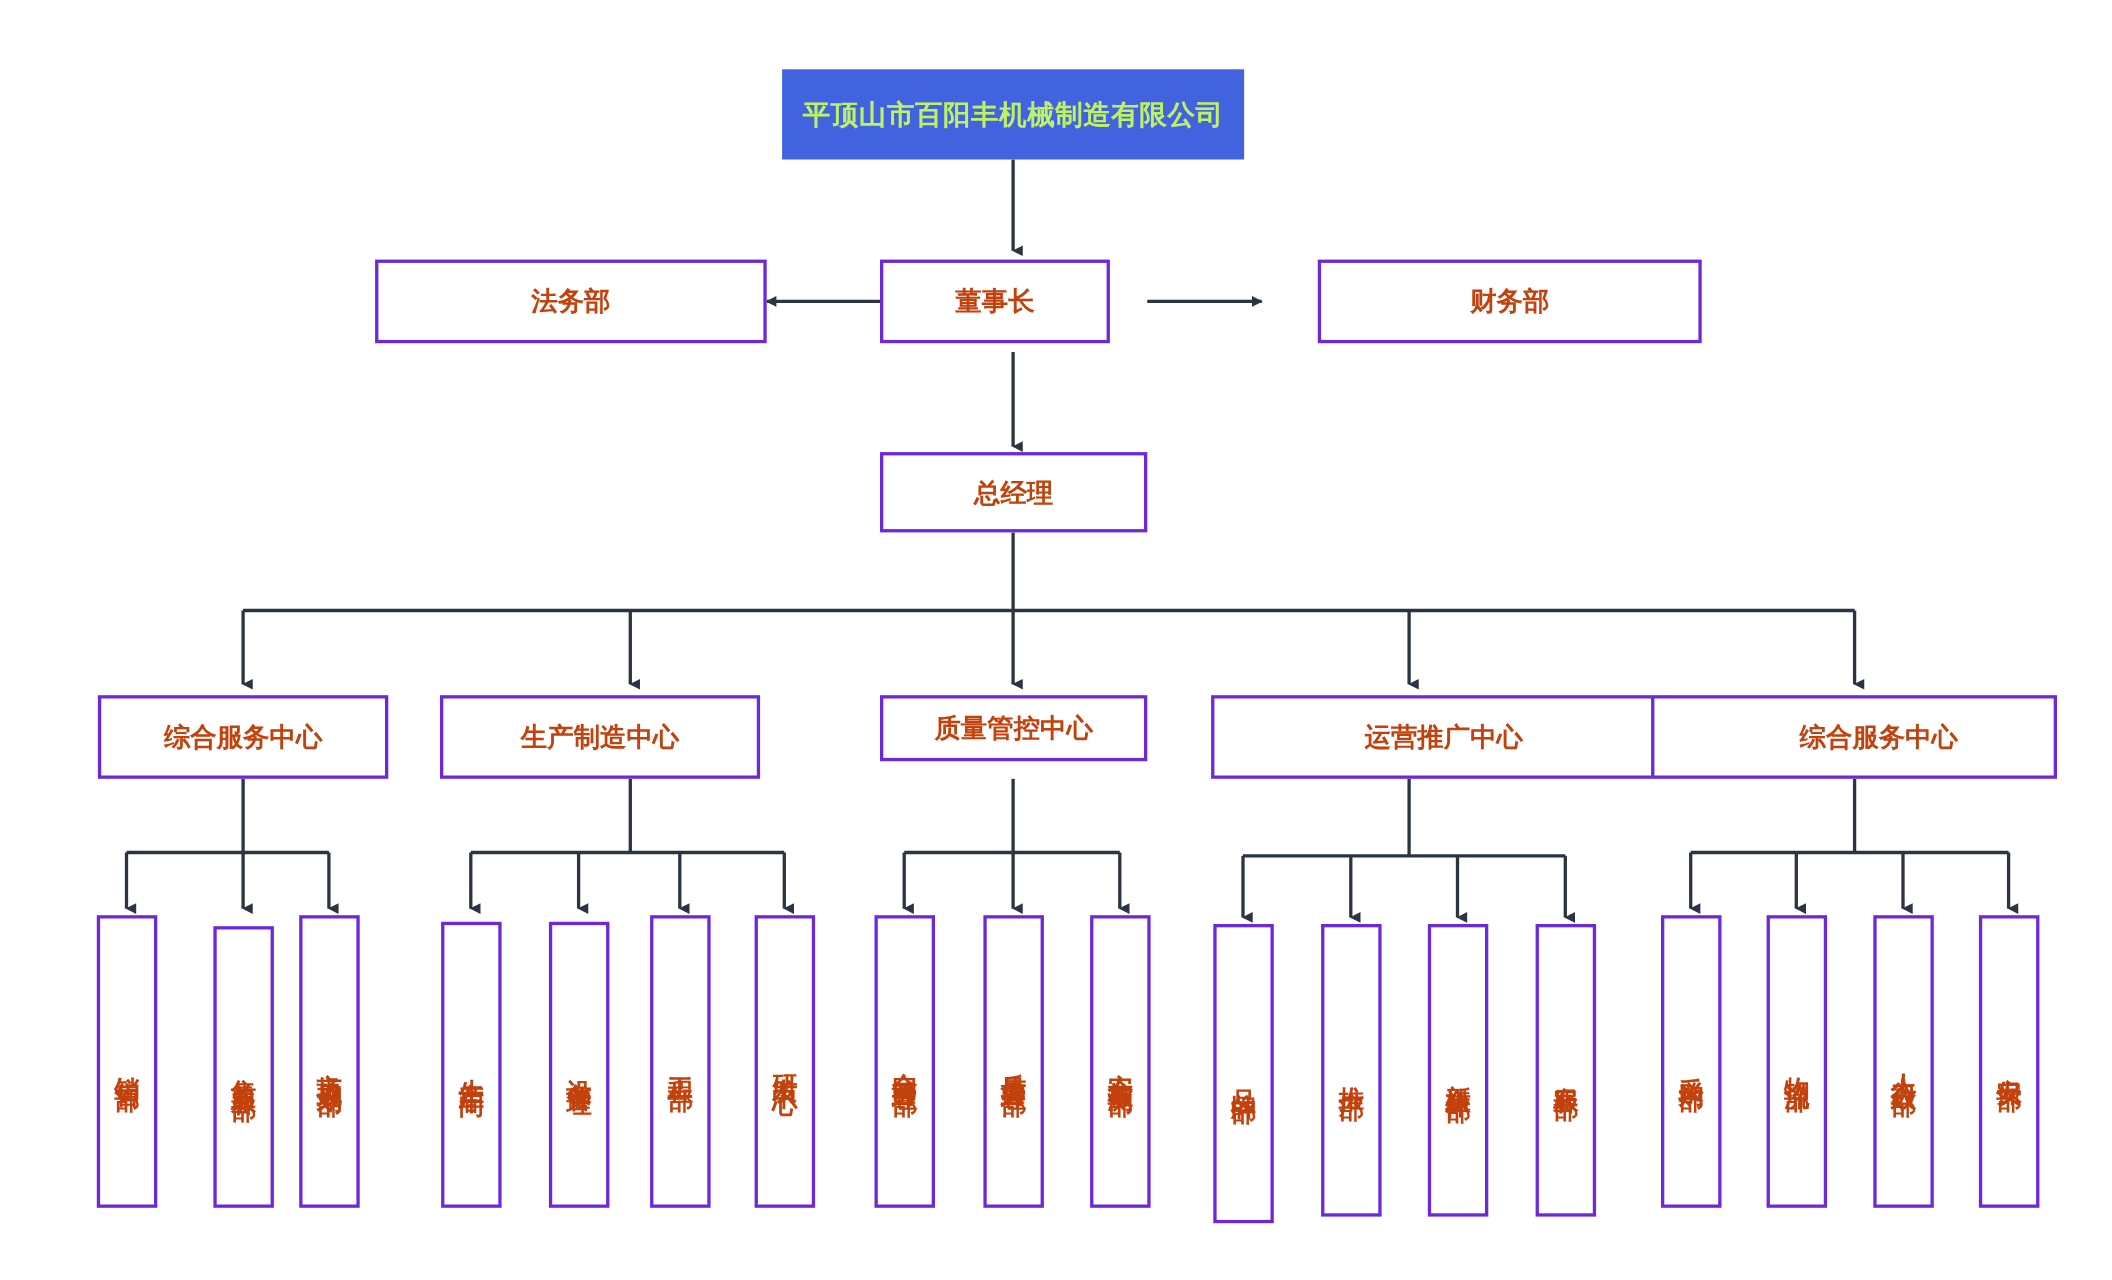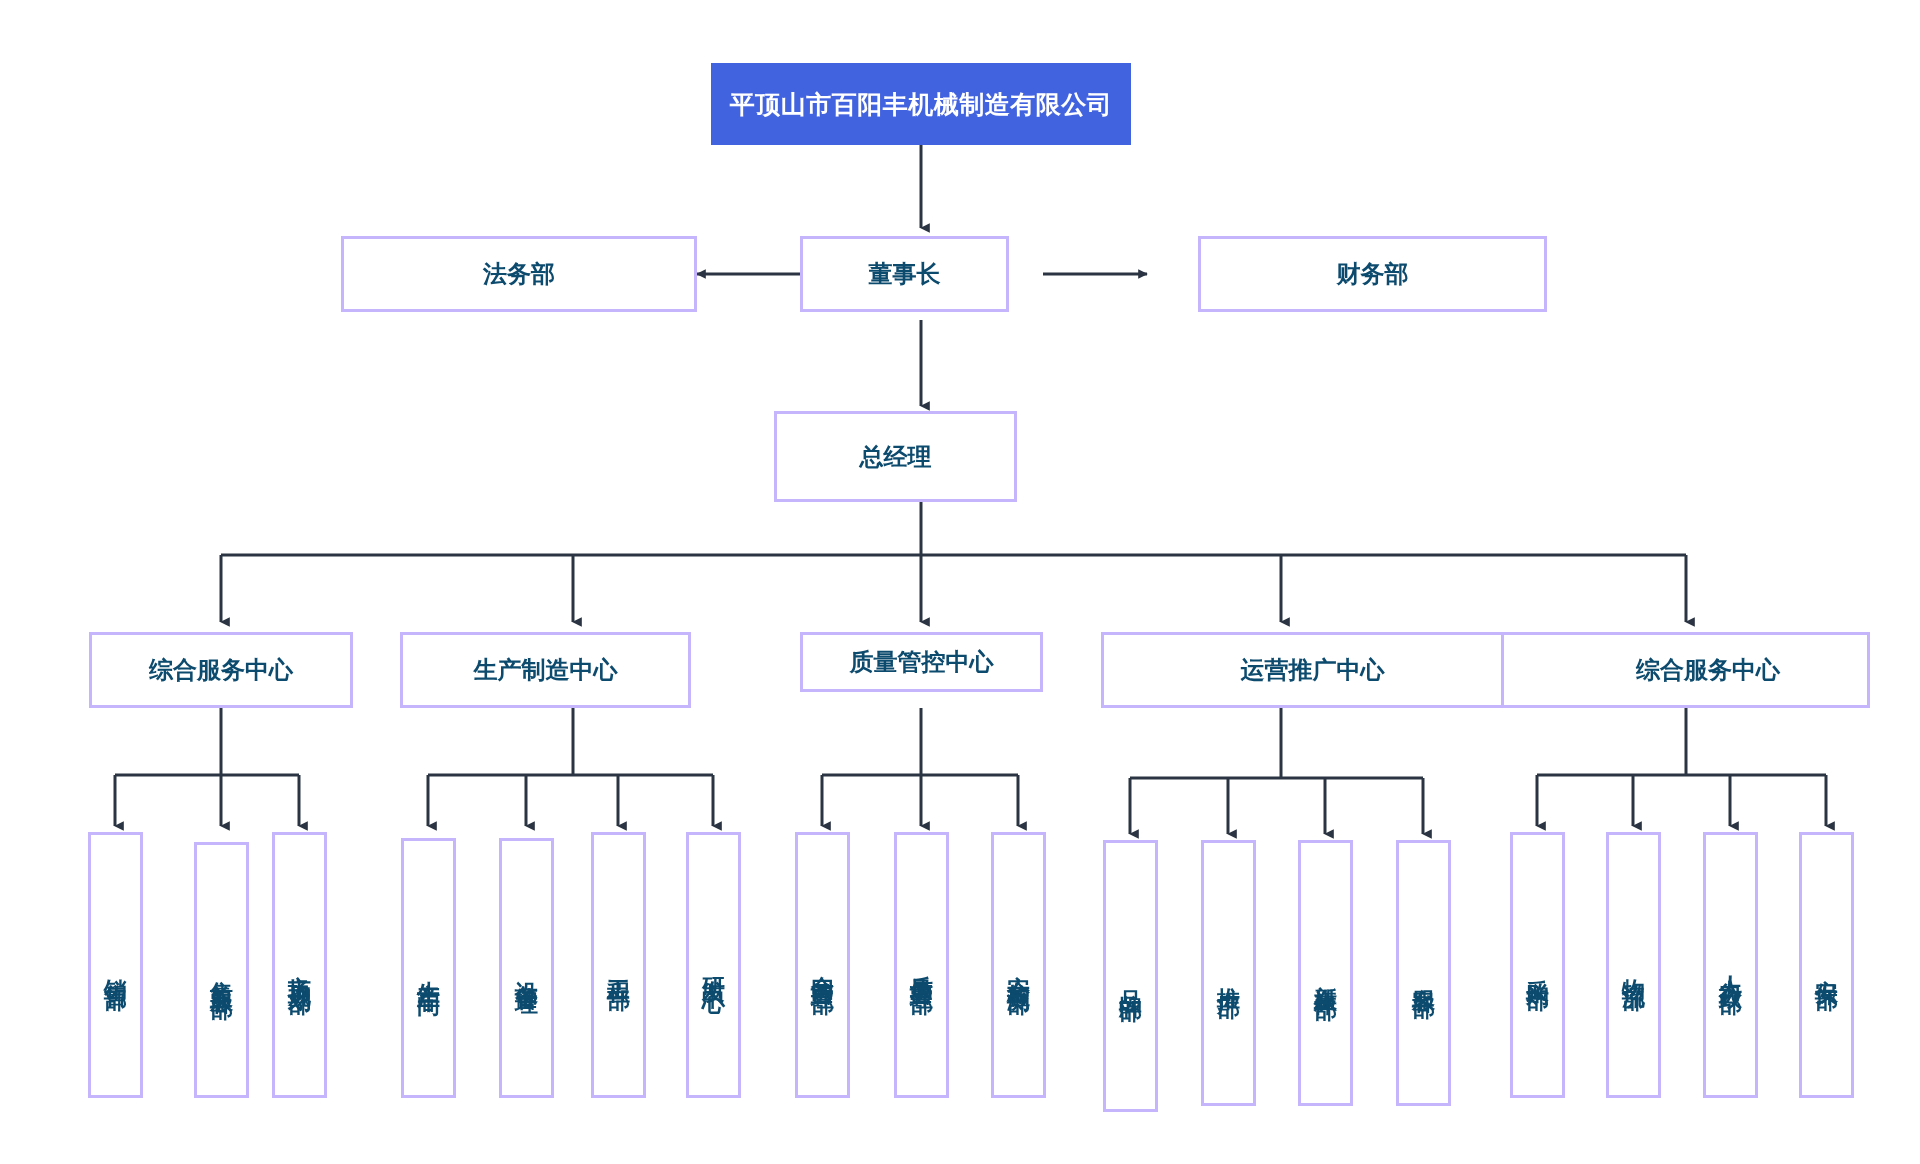--- a/index.html
+++ b/index.html
@@ -16,34 +16,34 @@
     overflow: hidden;
   }
   #edges {
     position: absolute;
     left: 0; top: 0;
     width: 1920px; height: 1164px;
     pointer-events: none;
   }
   .node {
     position: absolute;
-    border: 3px solid #c4b5fd;
+    border: 3px solid #6d28d9;
     background: #ffffff;
     display: flex;
     align-items: center;
     justify-content: center;
     text-align: center;
-    color: #0c4a6e;
+    color: #c2410c;
     font-weight: bold;
     z-index: 2;
   }
   .node.root {
     background: #4263e0;
     border: none;
-    color: #ffffff;
+    color: #bef264;
     font-size: 25px;
     letter-spacing: 0.5px;
   }
   .node.lvl1 { font-size: 24px; }
   .node.lvl2 { font-size: 24px; }
   .node.center { font-size: 24px; }
   .node.leaf {
     font-size: 23px;
     writing-mode: vertical-rl;
     text-orientation: upright;
@@ -136,21 +136,21 @@
   </div>
 
   <div class="node lvl1" style="left:800px; top:236px; width:209px; height:76px;">
     <span>董事长</span>
   </div>
 
   <div class="node lvl1" style="left:1198px; top:236px; width:349px; height:76px;">
     <span>财务部</span>
   </div>
 
-  <div class="node lvl2" style="left:774px; top:411px; width:243px; height:91px;">
+  <div class="node lvl2" style="left:800px; top:411px; width:243px; height:73px;">
     <span>总经理</span>
   </div>
 
   <div class="node center" style="left:89px; top:632px; width:264px; height:76px;">
     <span>综合服务中心</span>
   </div>
 
   <div class="node center" style="left:400px; top:632px; width:291px; height:76px;">
     <span>生产制造中心</span>
   </div>

